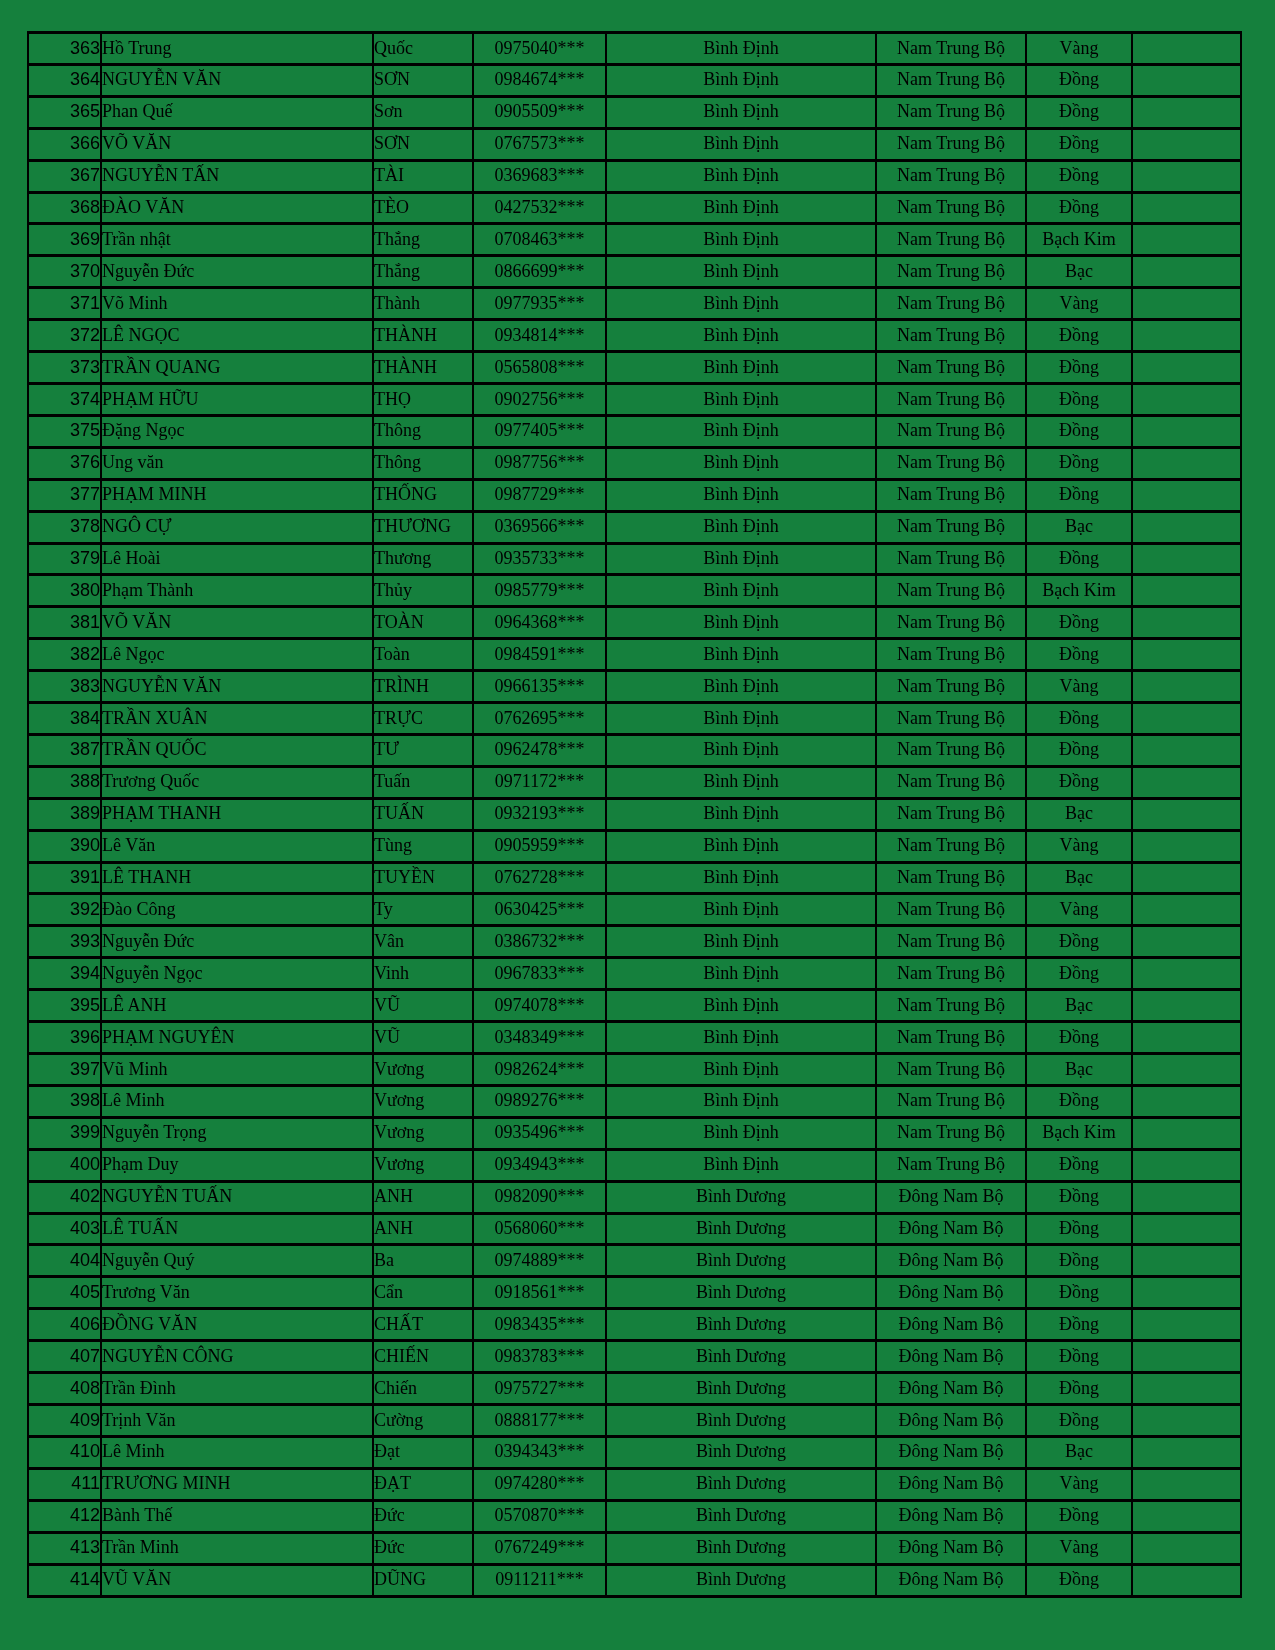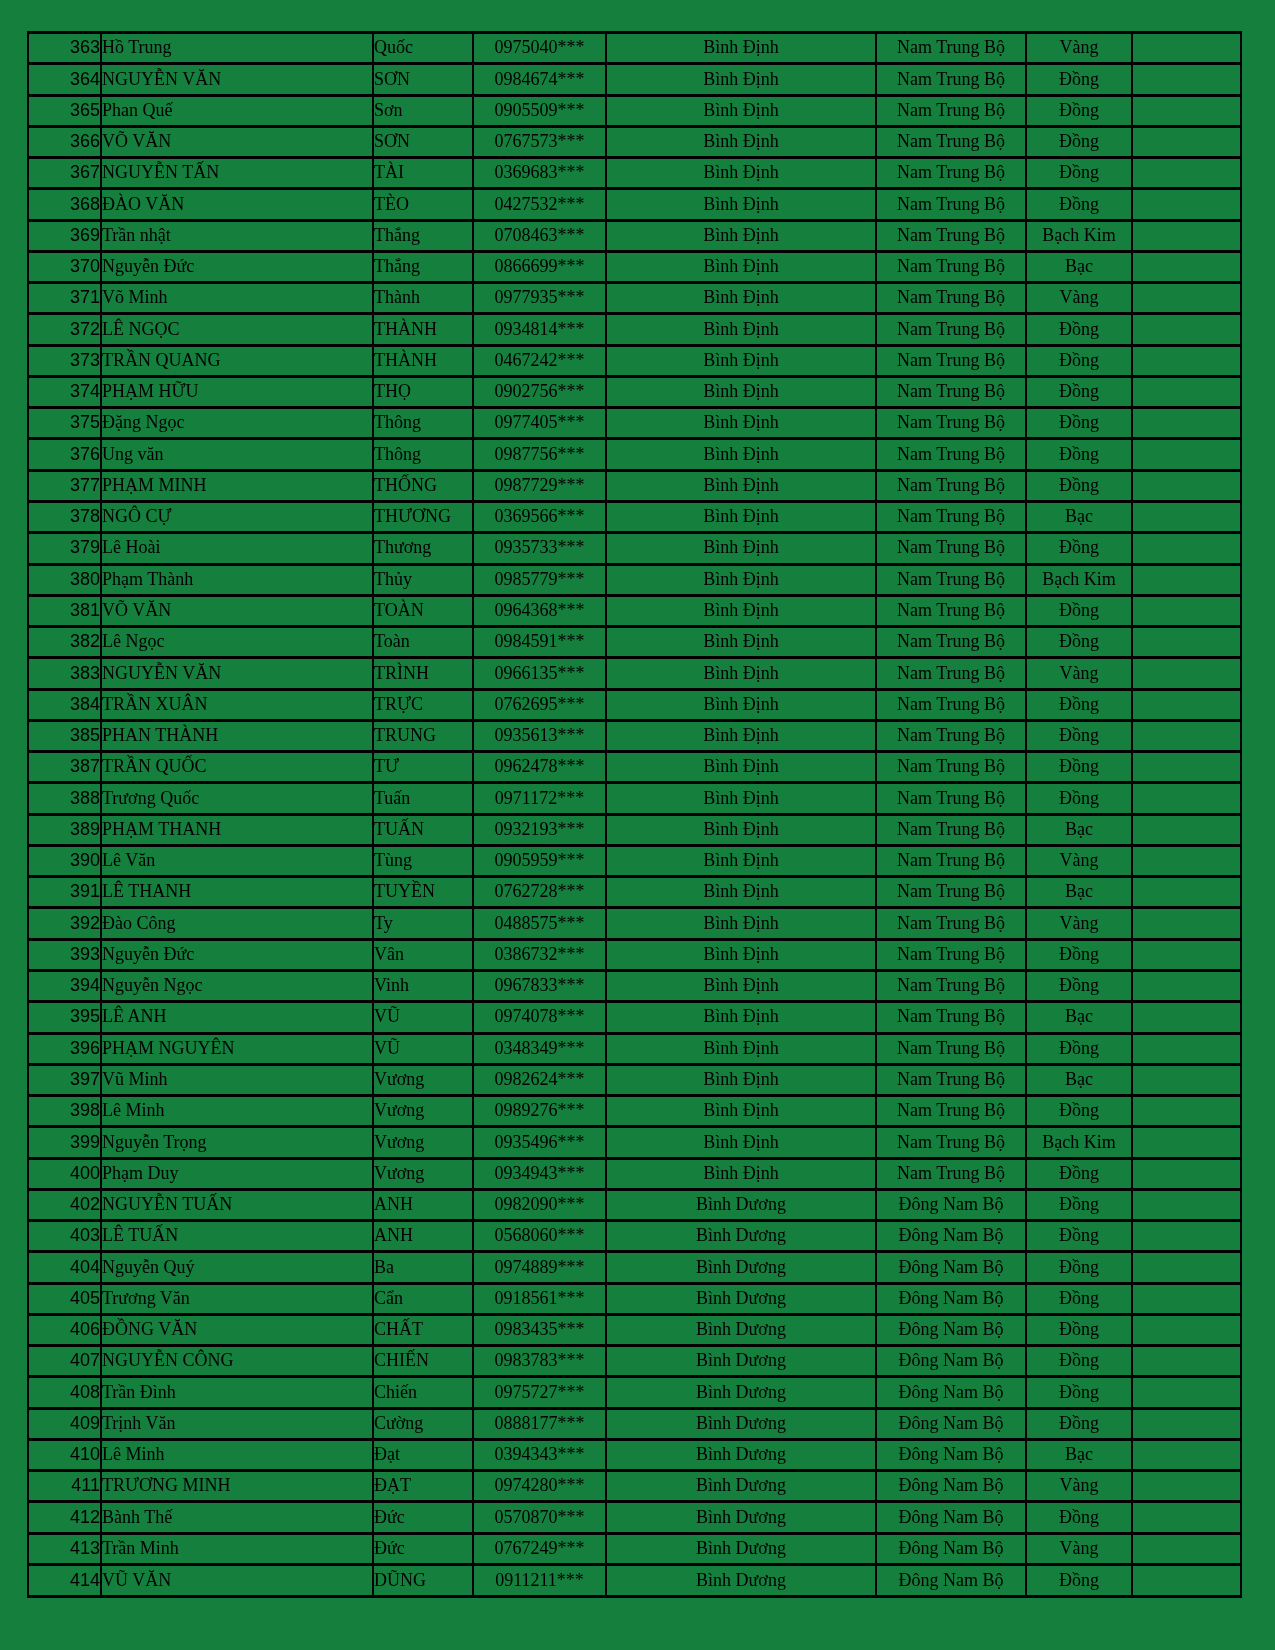--- a/index.html
+++ b/index.html
@@ -164,21 +164,21 @@
           <td class="c-phone">0934814***</td>
           <td class="c-prov">Bình Định</td>
           <td class="c-reg">Nam Trung Bộ</td>
           <td class="c-tier">Đồng</td>
           <td class="c-blank"></td>
         </tr>
         <tr>
           <td class="c-idx">373</td>
           <td class="c-first">TRẦN QUANG</td>
           <td class="c-last">THÀNH</td>
-          <td class="c-phone">0467242***</td>
+          <td class="c-phone">0565808***</td>
           <td class="c-prov">Bình Định</td>
           <td class="c-reg">Nam Trung Bộ</td>
           <td class="c-tier">Đồng</td>
           <td class="c-blank"></td>
         </tr>
         <tr>
           <td class="c-idx">374</td>
           <td class="c-first">PHẠM HỮU</td>
           <td class="c-last">THỌ</td>
           <td class="c-phone">0902756***</td>
@@ -281,30 +281,20 @@
           <td class="c-idx">384</td>
           <td class="c-first">TRẦN XUÂN</td>
           <td class="c-last">TRỰC</td>
           <td class="c-phone">0762695***</td>
           <td class="c-prov">Bình Định</td>
           <td class="c-reg">Nam Trung Bộ</td>
           <td class="c-tier">Đồng</td>
           <td class="c-blank"></td>
         </tr>
         <tr>
-          <td class="c-idx">385</td>
-          <td class="c-first">PHAN THÀNH</td>
-          <td class="c-last">TRUNG</td>
-          <td class="c-phone">0935613***</td>
-          <td class="c-prov">Bình Định</td>
-          <td class="c-reg">Nam Trung Bộ</td>
-          <td class="c-tier">Đồng</td>
-          <td class="c-blank"></td>
-        </tr>
-        <tr>
           <td class="c-idx">387</td>
           <td class="c-first">TRẦN QUỐC</td>
           <td class="c-last">TƯ</td>
           <td class="c-phone">0962478***</td>
           <td class="c-prov">Bình Định</td>
           <td class="c-reg">Nam Trung Bộ</td>
           <td class="c-tier">Đồng</td>
           <td class="c-blank"></td>
         </tr>
         <tr>
@@ -344,21 +334,21 @@
           <td class="c-phone">0762728***</td>
           <td class="c-prov">Bình Định</td>
           <td class="c-reg">Nam Trung Bộ</td>
           <td class="c-tier">Bạc</td>
           <td class="c-blank"></td>
         </tr>
         <tr>
           <td class="c-idx">392</td>
           <td class="c-first">Đào Công</td>
           <td class="c-last">Ty</td>
-          <td class="c-phone">0488575***</td>
+          <td class="c-phone">0630425***</td>
           <td class="c-prov">Bình Định</td>
           <td class="c-reg">Nam Trung Bộ</td>
           <td class="c-tier">Vàng</td>
           <td class="c-blank"></td>
         </tr>
         <tr>
           <td class="c-idx">393</td>
           <td class="c-first">Nguyễn Đức</td>
           <td class="c-last">Vân</td>
           <td class="c-phone">0386732***</td>

